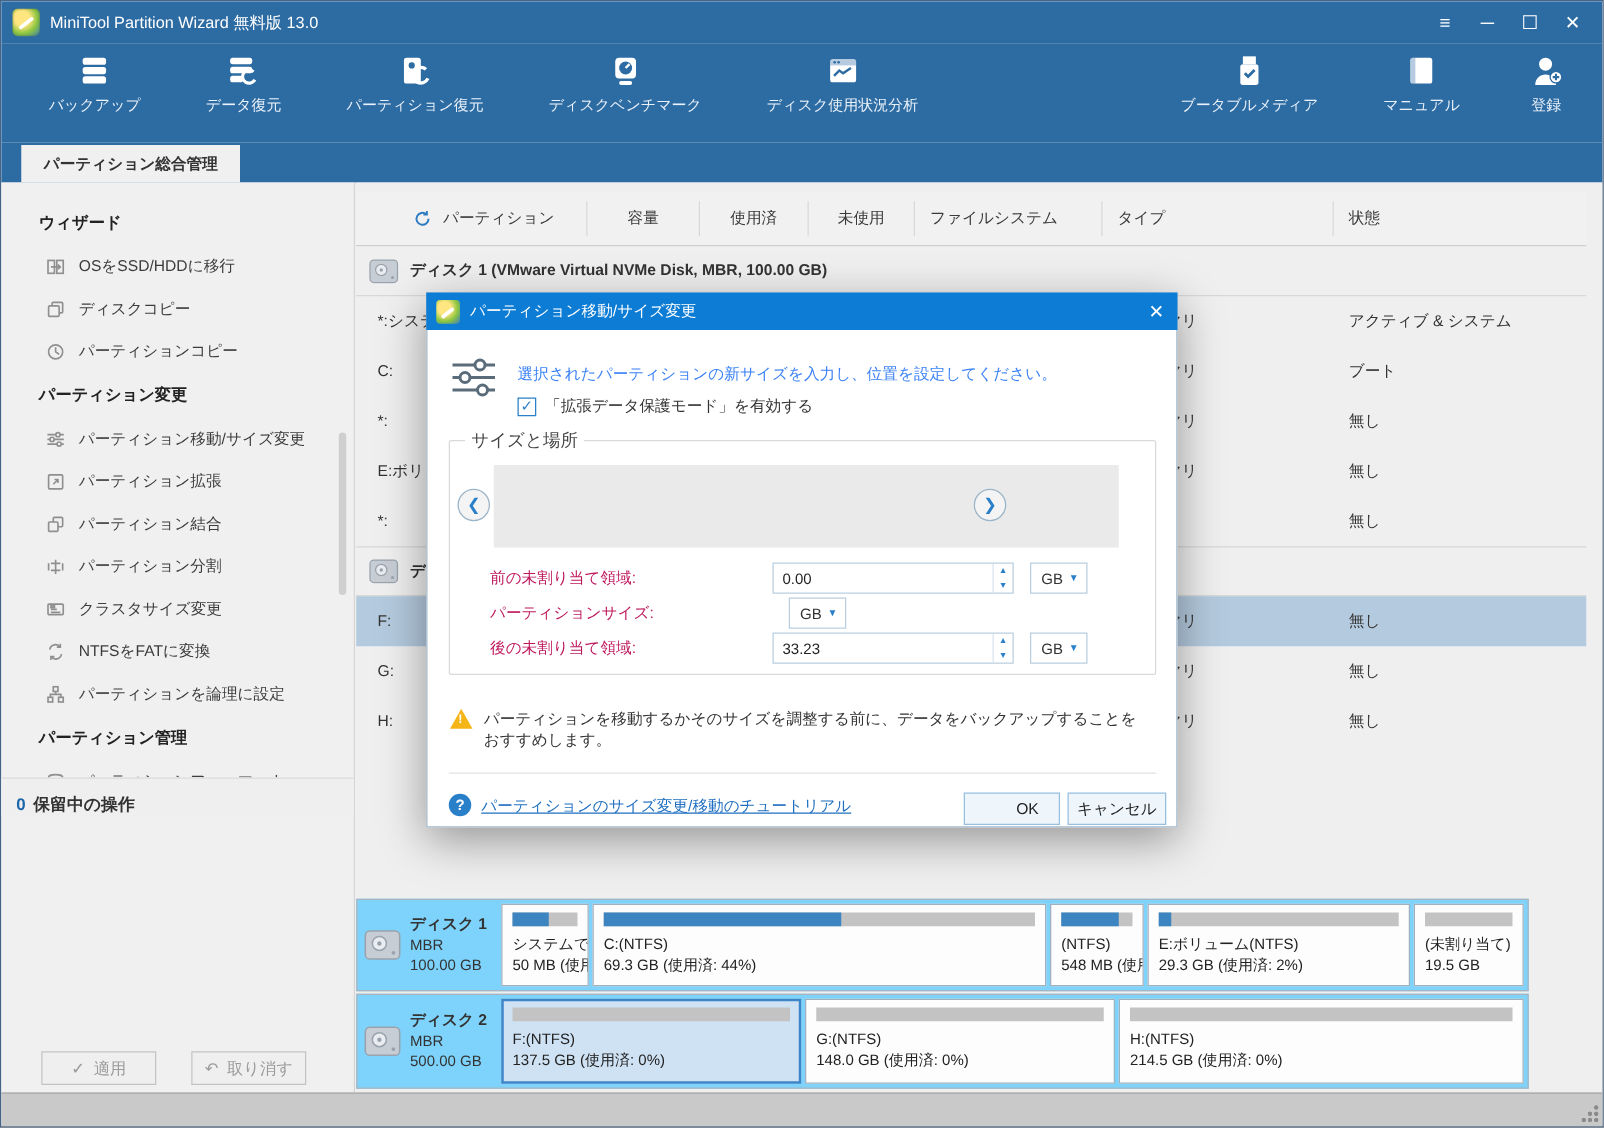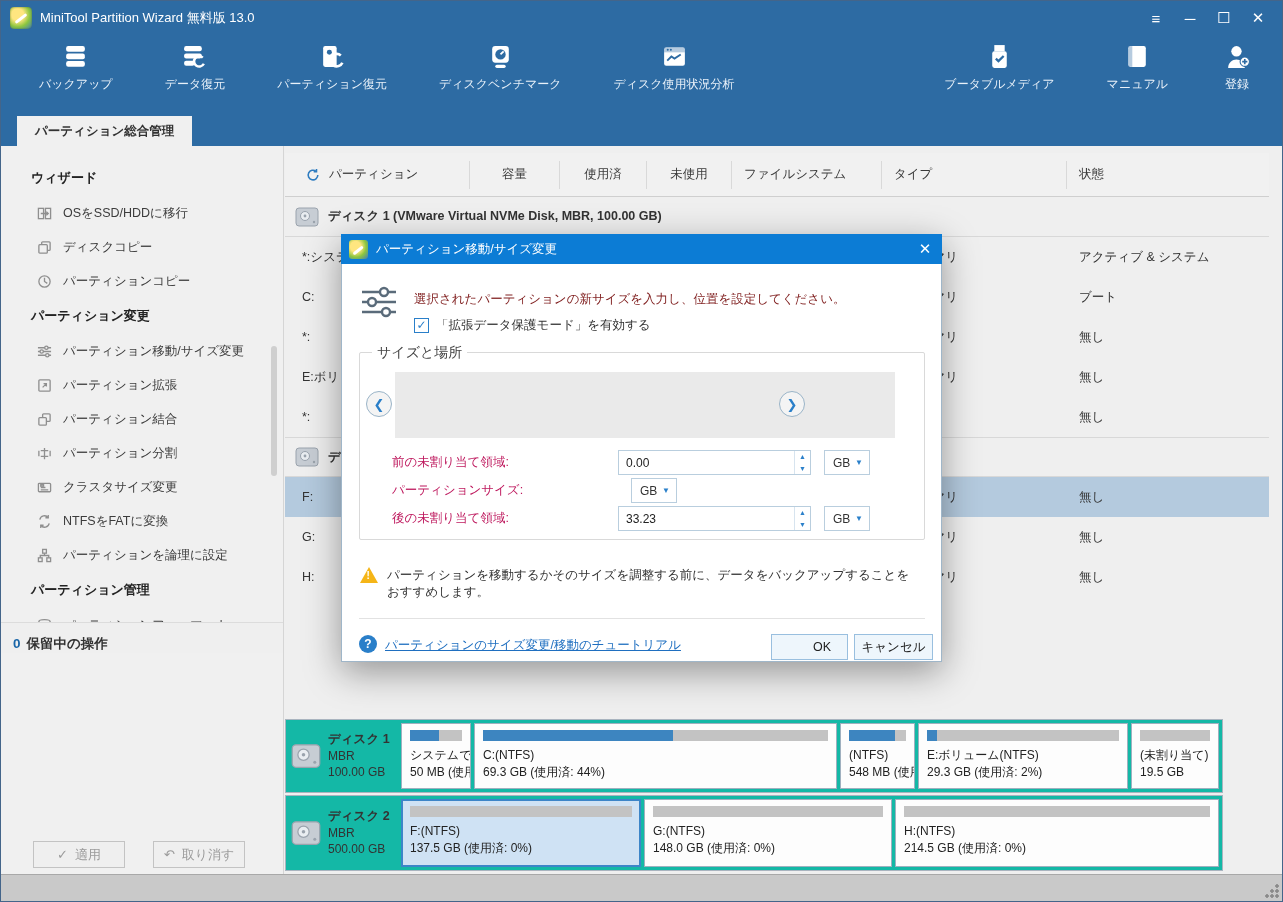--- a/index.html
+++ b/index.html
@@ -46,33 +46,33 @@
   .pending .cnt{color:#1a66a8;margin-right:6px;}
   .side-buttons{position:absolute;bottom:6px;left:0;right:0;display:flex;gap:28px;padding-left:32px;}
   .sbtn{width:92px;height:27px;border:1px solid #c3c3c3;background:#efefef;color:#9b9b9b;
     display:flex;align-items:center;justify-content:center;gap:7px;font-size:13px;}
   
   .main{position:absolute;top:145px;left:284px;right:0;bottom:27px;background:#efefef;}
   .thead{position:absolute;top:7px;left:0;right:13px;height:44px;background:#f1f1f1;
     border-bottom:1px solid #cfcfcf;display:flex;align-items:center;color:#3a3a3a;}
   .th{height:28px;display:flex;align-items:center;border-right:1px solid #d9d9d9;padding-left:12px;}
   .th.center{justify-content:center;padding-left:0;}
-  .c-name{width:185px;}.c-cap{width:90px;}.c-used{width:87px;}.c-unused{width:85px;}
+  .c-name{width:185px;justify-content:center;}.c-cap{width:90px;}.c-used{width:87px;}.c-unused{width:85px;}
   .c-fs{width:150px;}.c-type{width:185px;}.c-status{flex:1;border-right:none;}
   .trow{position:absolute;left:0;right:13px;height:40px;display:flex;align-items:center;}
   .trow .cell{padding-left:12px;white-space:nowrap;overflow:hidden;}
   .trow .n{width:185px;padding-left:17px;}
   .trow .sp{width:412px;}
   .trow .ty{width:185px;}
   .trow.selected{background:#b4cade;}
   .grow{position:absolute;left:0;right:13px;height:40px;display:flex;align-items:center;gap:9px;
     padding-left:10px;border-bottom:1px solid #d8d8d8;font-weight:bold;color:#333;white-space:nowrap;}
   .grow.top{border-top:1px solid #d8d8d8;}
   
-  .dm-row{position:absolute;left:0;width:938px;border:1px solid #a9b4bf;background:#14b8a6;display:flex;}
+  .dm-row{position:absolute;left:0;width:938px;border:1px solid #a9b4bf;background:#7dd3fc;display:flex;}
   .dm-label{width:112px;display:flex;align-items:center;gap:7px;padding-left:5px;}
   .dm-label .txt div{line-height:1.35;font-size:12px;white-space:nowrap;}
   .dm-label .txt .nm{font-weight:bold;font-size:12.5px;}
   .dm-blocks{flex:1;display:flex;gap:3px;padding:3px;}
   .dm-block{border:1px solid #9fb0bf;background:#fdfdfd;padding:6px 8px;overflow:hidden;white-space:nowrap;}
   .dm-block.sel{background:#cfe2f4;border:2px solid #3c85c8;padding:5px 7px;}
   .dm-bar{height:11px;background:#c3c3c3;margin-bottom:6px;}
   .dm-fill{height:100%;background:#3d85c0;}
   .dm-block div.t{font-size:12px;color:#222;line-height:1.45;}
   
@@ -89,21 +89,21 @@
   .dialog{position:absolute;left:340px;top:233px;width:601px;height:428px;background:#fff;
     z-index:10;box-shadow:0 10px 34px rgba(0,0,0,.38);border:1px solid #9fb6c9;}
   .dlg-head{position:absolute;top:-1px;left:-1px;right:-1px;height:30px;background:#0c7cd5;color:#fff;
     display:flex;align-items:center;font-size:12.5px;}
   .dlg-logo{width:19px;height:19px;margin:0 8px 0 8px;border-radius:3px;
     background:radial-gradient(circle at 35% 35%,#ffe680 0 30%,#8dc63f 60%,#3b7bbf 100%);position:relative;}
   .dlg-logo:after{content:"";position:absolute;left:3px;top:9px;width:12px;height:2.5px;background:#fff;
     transform:rotate(-38deg);border-radius:2px;}
   .dlg-close{margin-left:auto;width:34px;text-align:center;font-size:15px;cursor:default;}
   .sliders-ico{position:absolute;left:18px;top:50px;}
-  .dlg-instr{position:absolute;left:72px;top:56px;color:#7f1d1d;}
+  .dlg-instr{position:absolute;left:72px;top:56px;color:#3b82f6;}
   .dlg-chk{position:absolute;left:72px;top:82px;display:flex;align-items:center;gap:7px;}
   .chkbox{width:15px;height:15px;border:1px solid #2a7fc9;background:#fff;color:#2a7fc9;
     font-size:12px;line-height:13px;text-align:center;font-weight:bold;}
   .fieldset{position:absolute;left:17px;top:117px;width:566px;height:188px;border:1px solid #d9d9d9;border-radius:2px;}
   .legend{position:absolute;top:-9px;left:12px;background:#fff;padding:0 5px;color:#444;font-size:14px;}
   .track-gray{position:absolute;left:35px;top:19px;width:500px;height:66px;background:#eaeaea;}
   .part-block{position:absolute;left:35px;top:19px;width:385px;height:66px;background:#cde7fa;border:1px solid #58a6dd;}
   .part-strip{position:absolute;left:6px;right:6px;top:6px;height:12px;background:#3c86c0;}
   .part-label{position:absolute;left:10px;bottom:9px;color:#222;}
   .arrow-circle{position:absolute;width:26px;height:26px;border-radius:50%;border:1px solid #9ab4c8;

